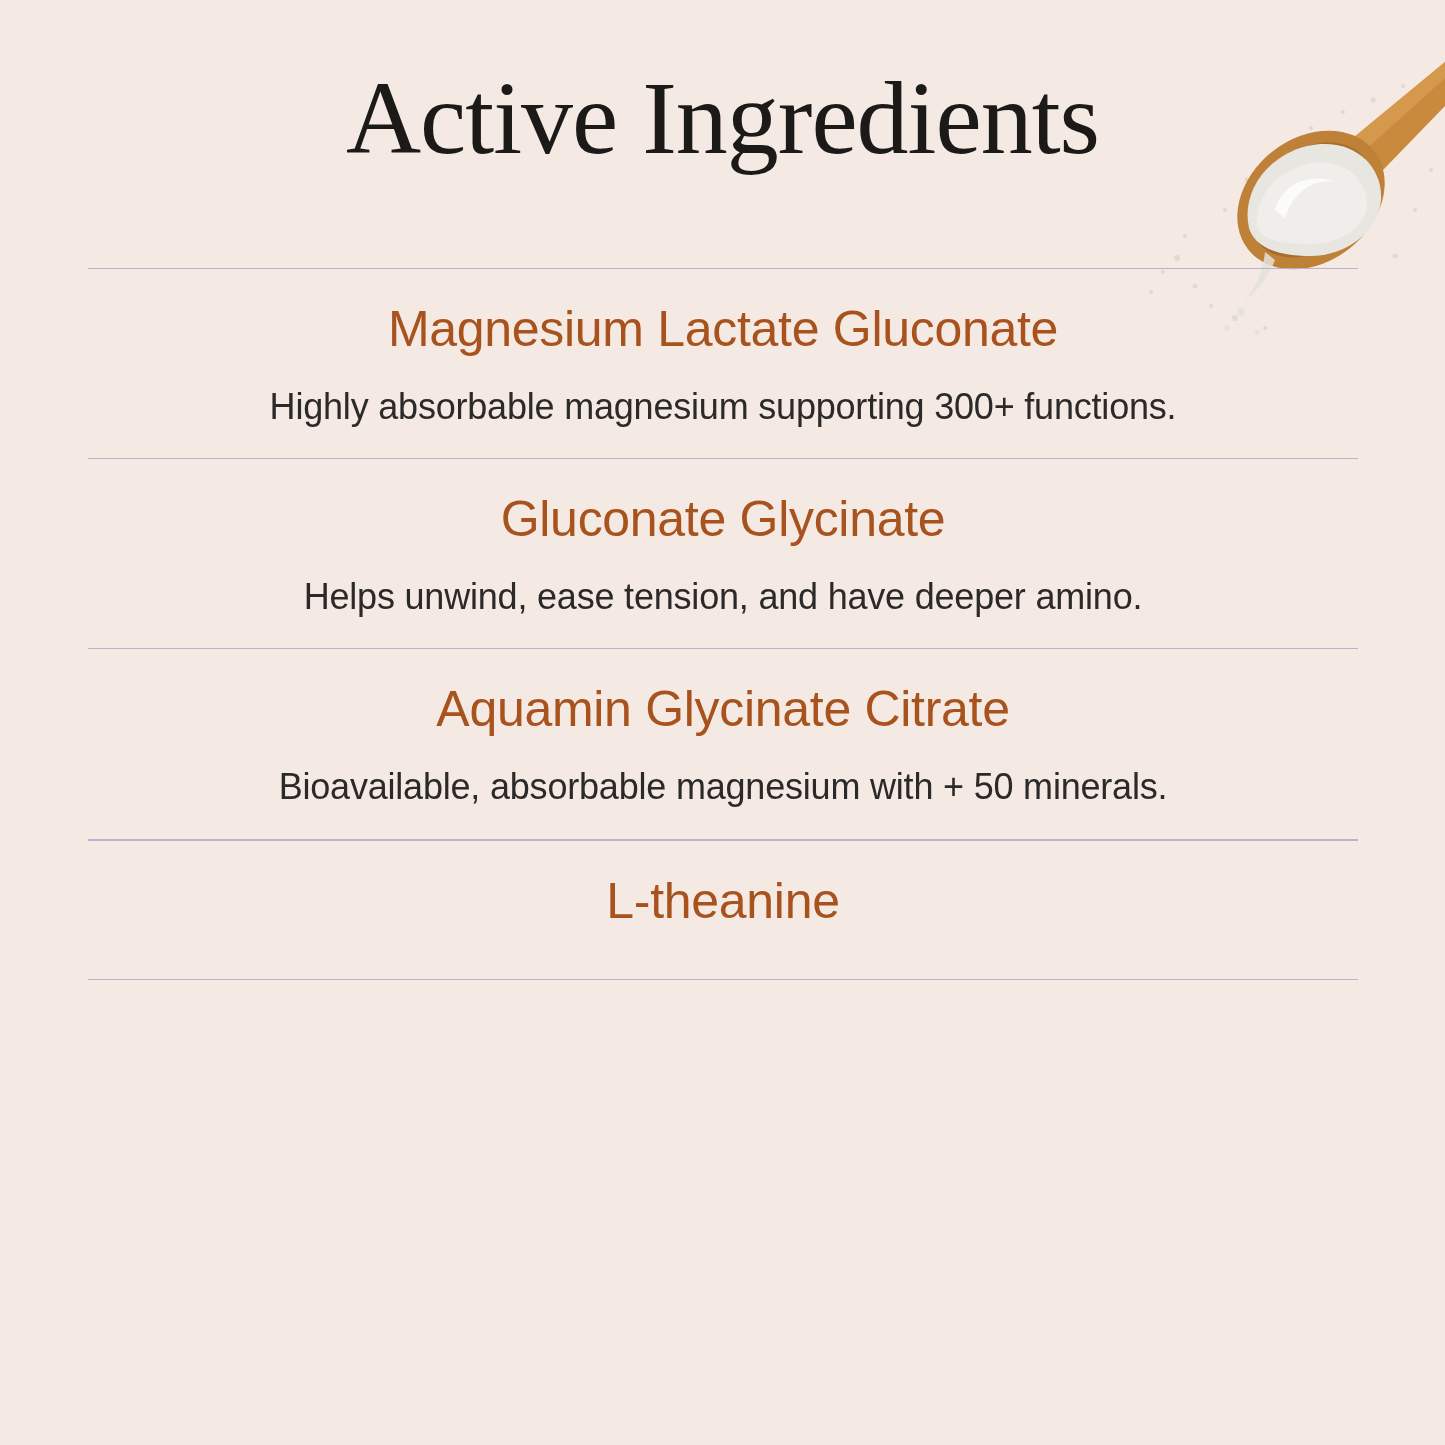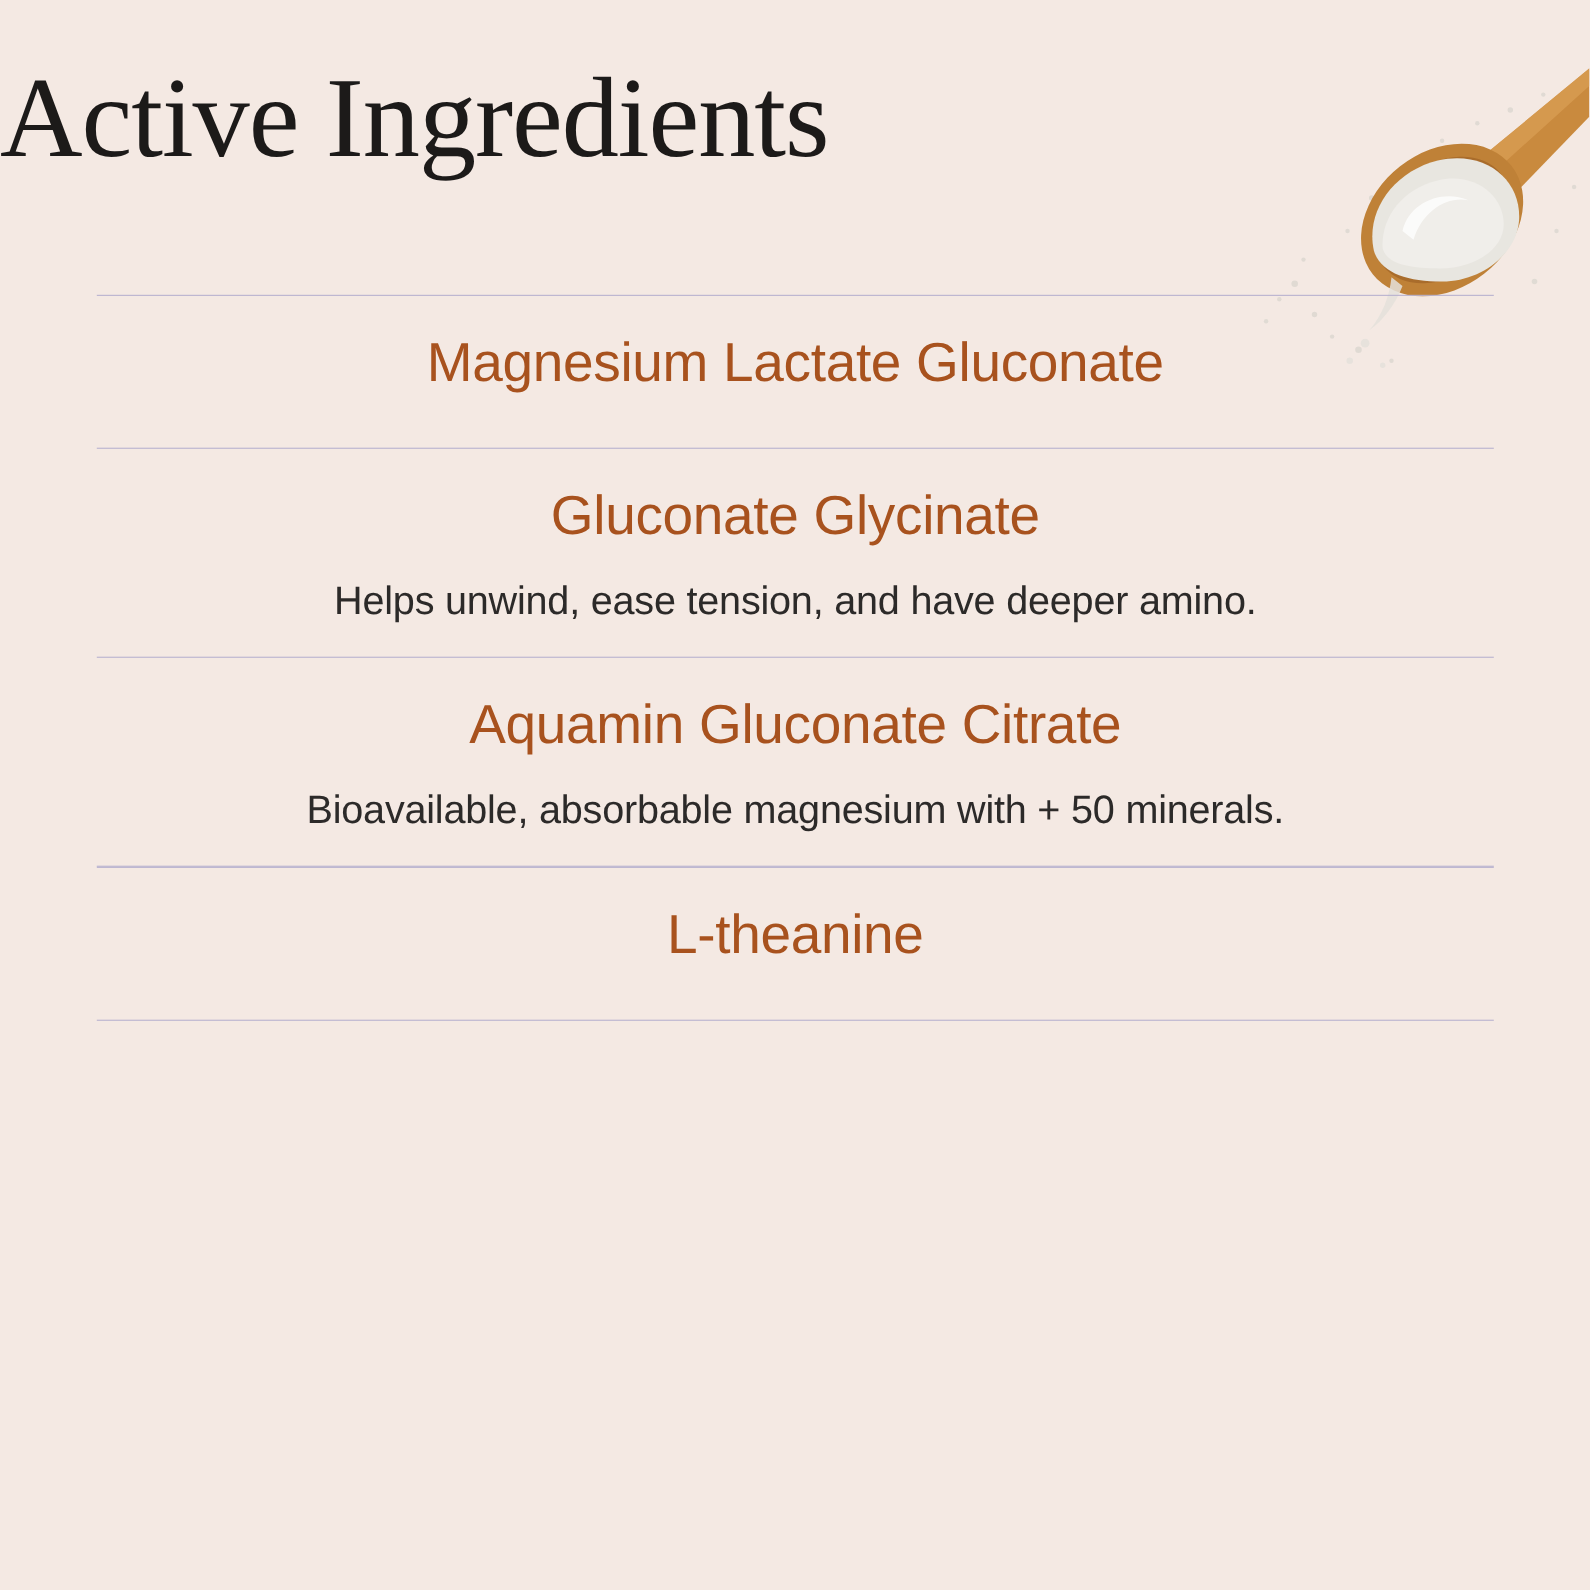--- a/index.html
+++ b/index.html
@@ -19,23 +19,24 @@
     position: relative;
     width: 1445px;
     height: 1445px;
     box-sizing: border-box;
     background: #f4e9e3;
   }
 
   
   .title {
     position: absolute;
-    top: 52px;
+    top: 62px;
     left: 0;
     width: 1445px;
+    text-align: center;
     font-family: "Liberation Serif", serif;
     font-size: 104px;
     line-height: 1.08;
     letter-spacing: -1px;
     color: #1c1a19;
     font-weight: 400;
     z-index: 3;
   }
 
   
@@ -141,33 +142,34 @@
       </g>
     </svg>
   </div>
 
   <div class="list">
 
     <div class="divider"></div>
 
     <div class="item first">
       <div class="item-name">Magnesium Lactate Gluconate</div>
+      <div class="item-desc">Highly absorbable magnesium supporting 300+ functions.</div>
     </div>
 
     <div class="divider"></div>
 
     <div class="item">
       <div class="item-name">Gluconate Glycinate</div>
       <div class="item-desc">Helps unwind, ease tension, and have deeper amino.</div>
     </div>
 
     <div class="divider"></div>
 
     <div class="item">
-      <div class="item-name">Aquamin Gluconate Citrate</div>
+      <div class="item-name">Aquamin Glycinate Citrate</div>
       <div class="item-desc">Bioavailable, absorbable magnesium with + 50 minerals.</div>
     </div>
 
     <div class="divider"></div>
 
 
     <div class="divider"></div>
 
     <div class="item">
       <div class="item-name">L-theanine</div>

